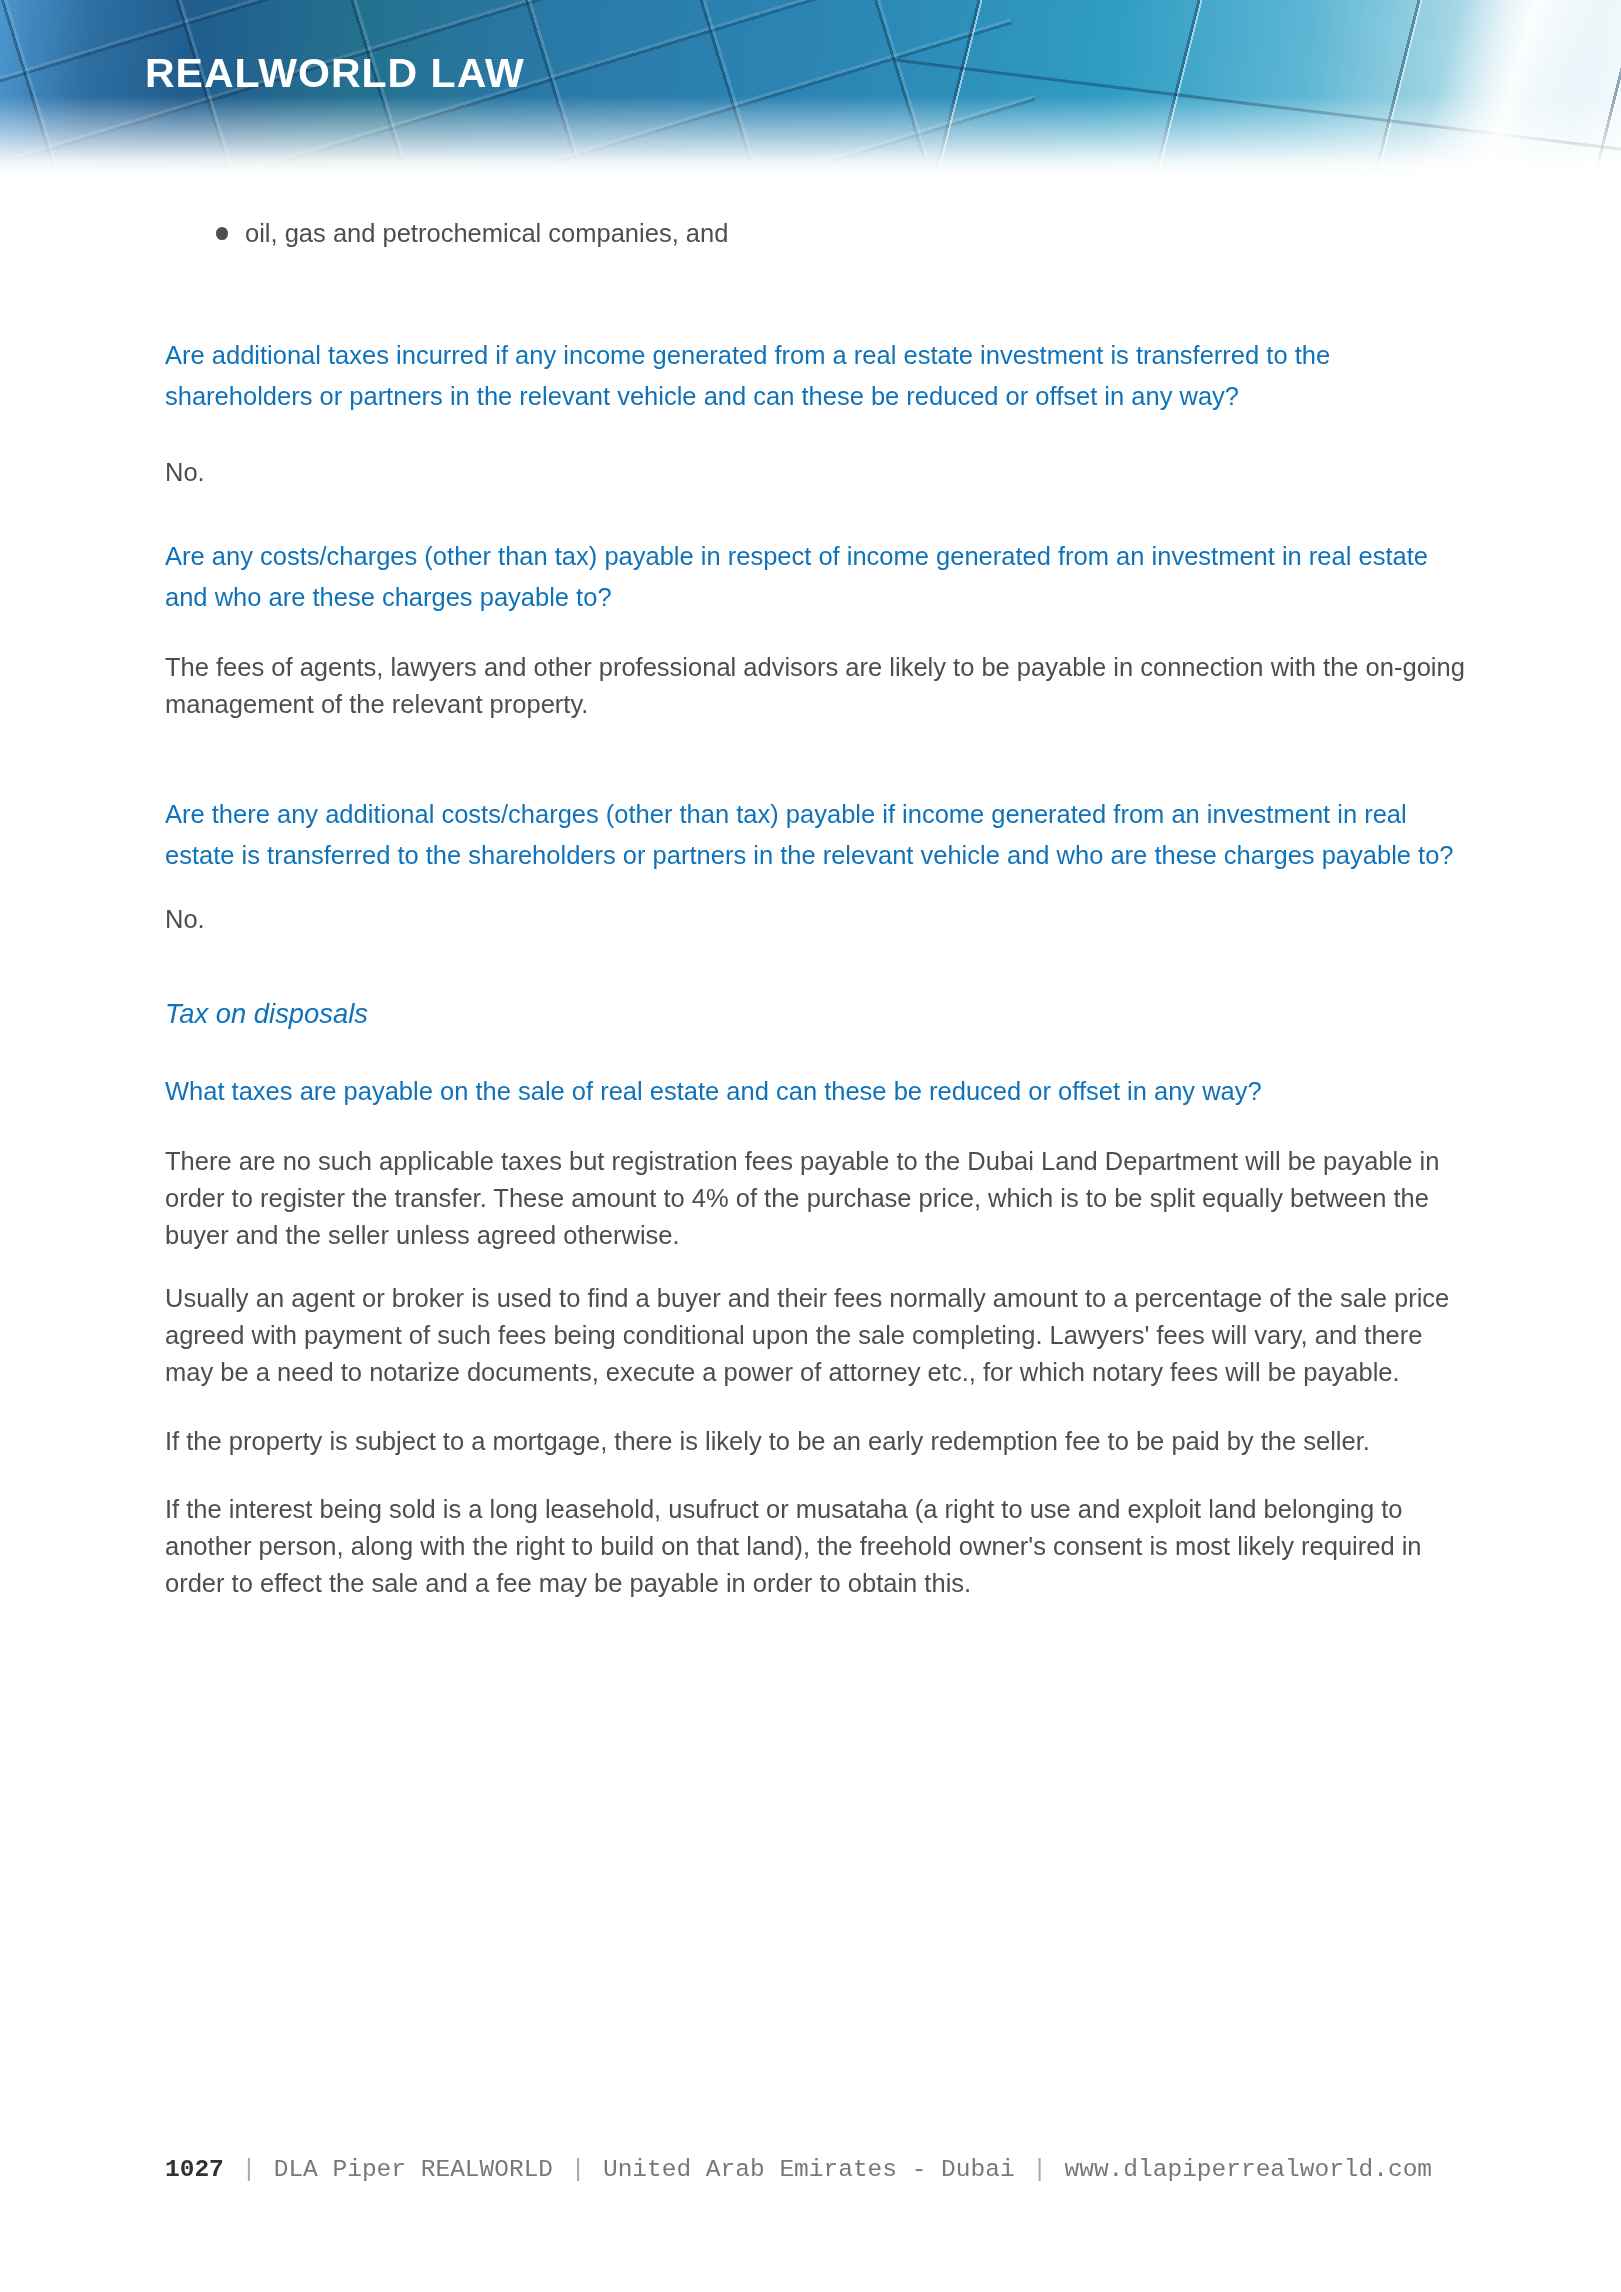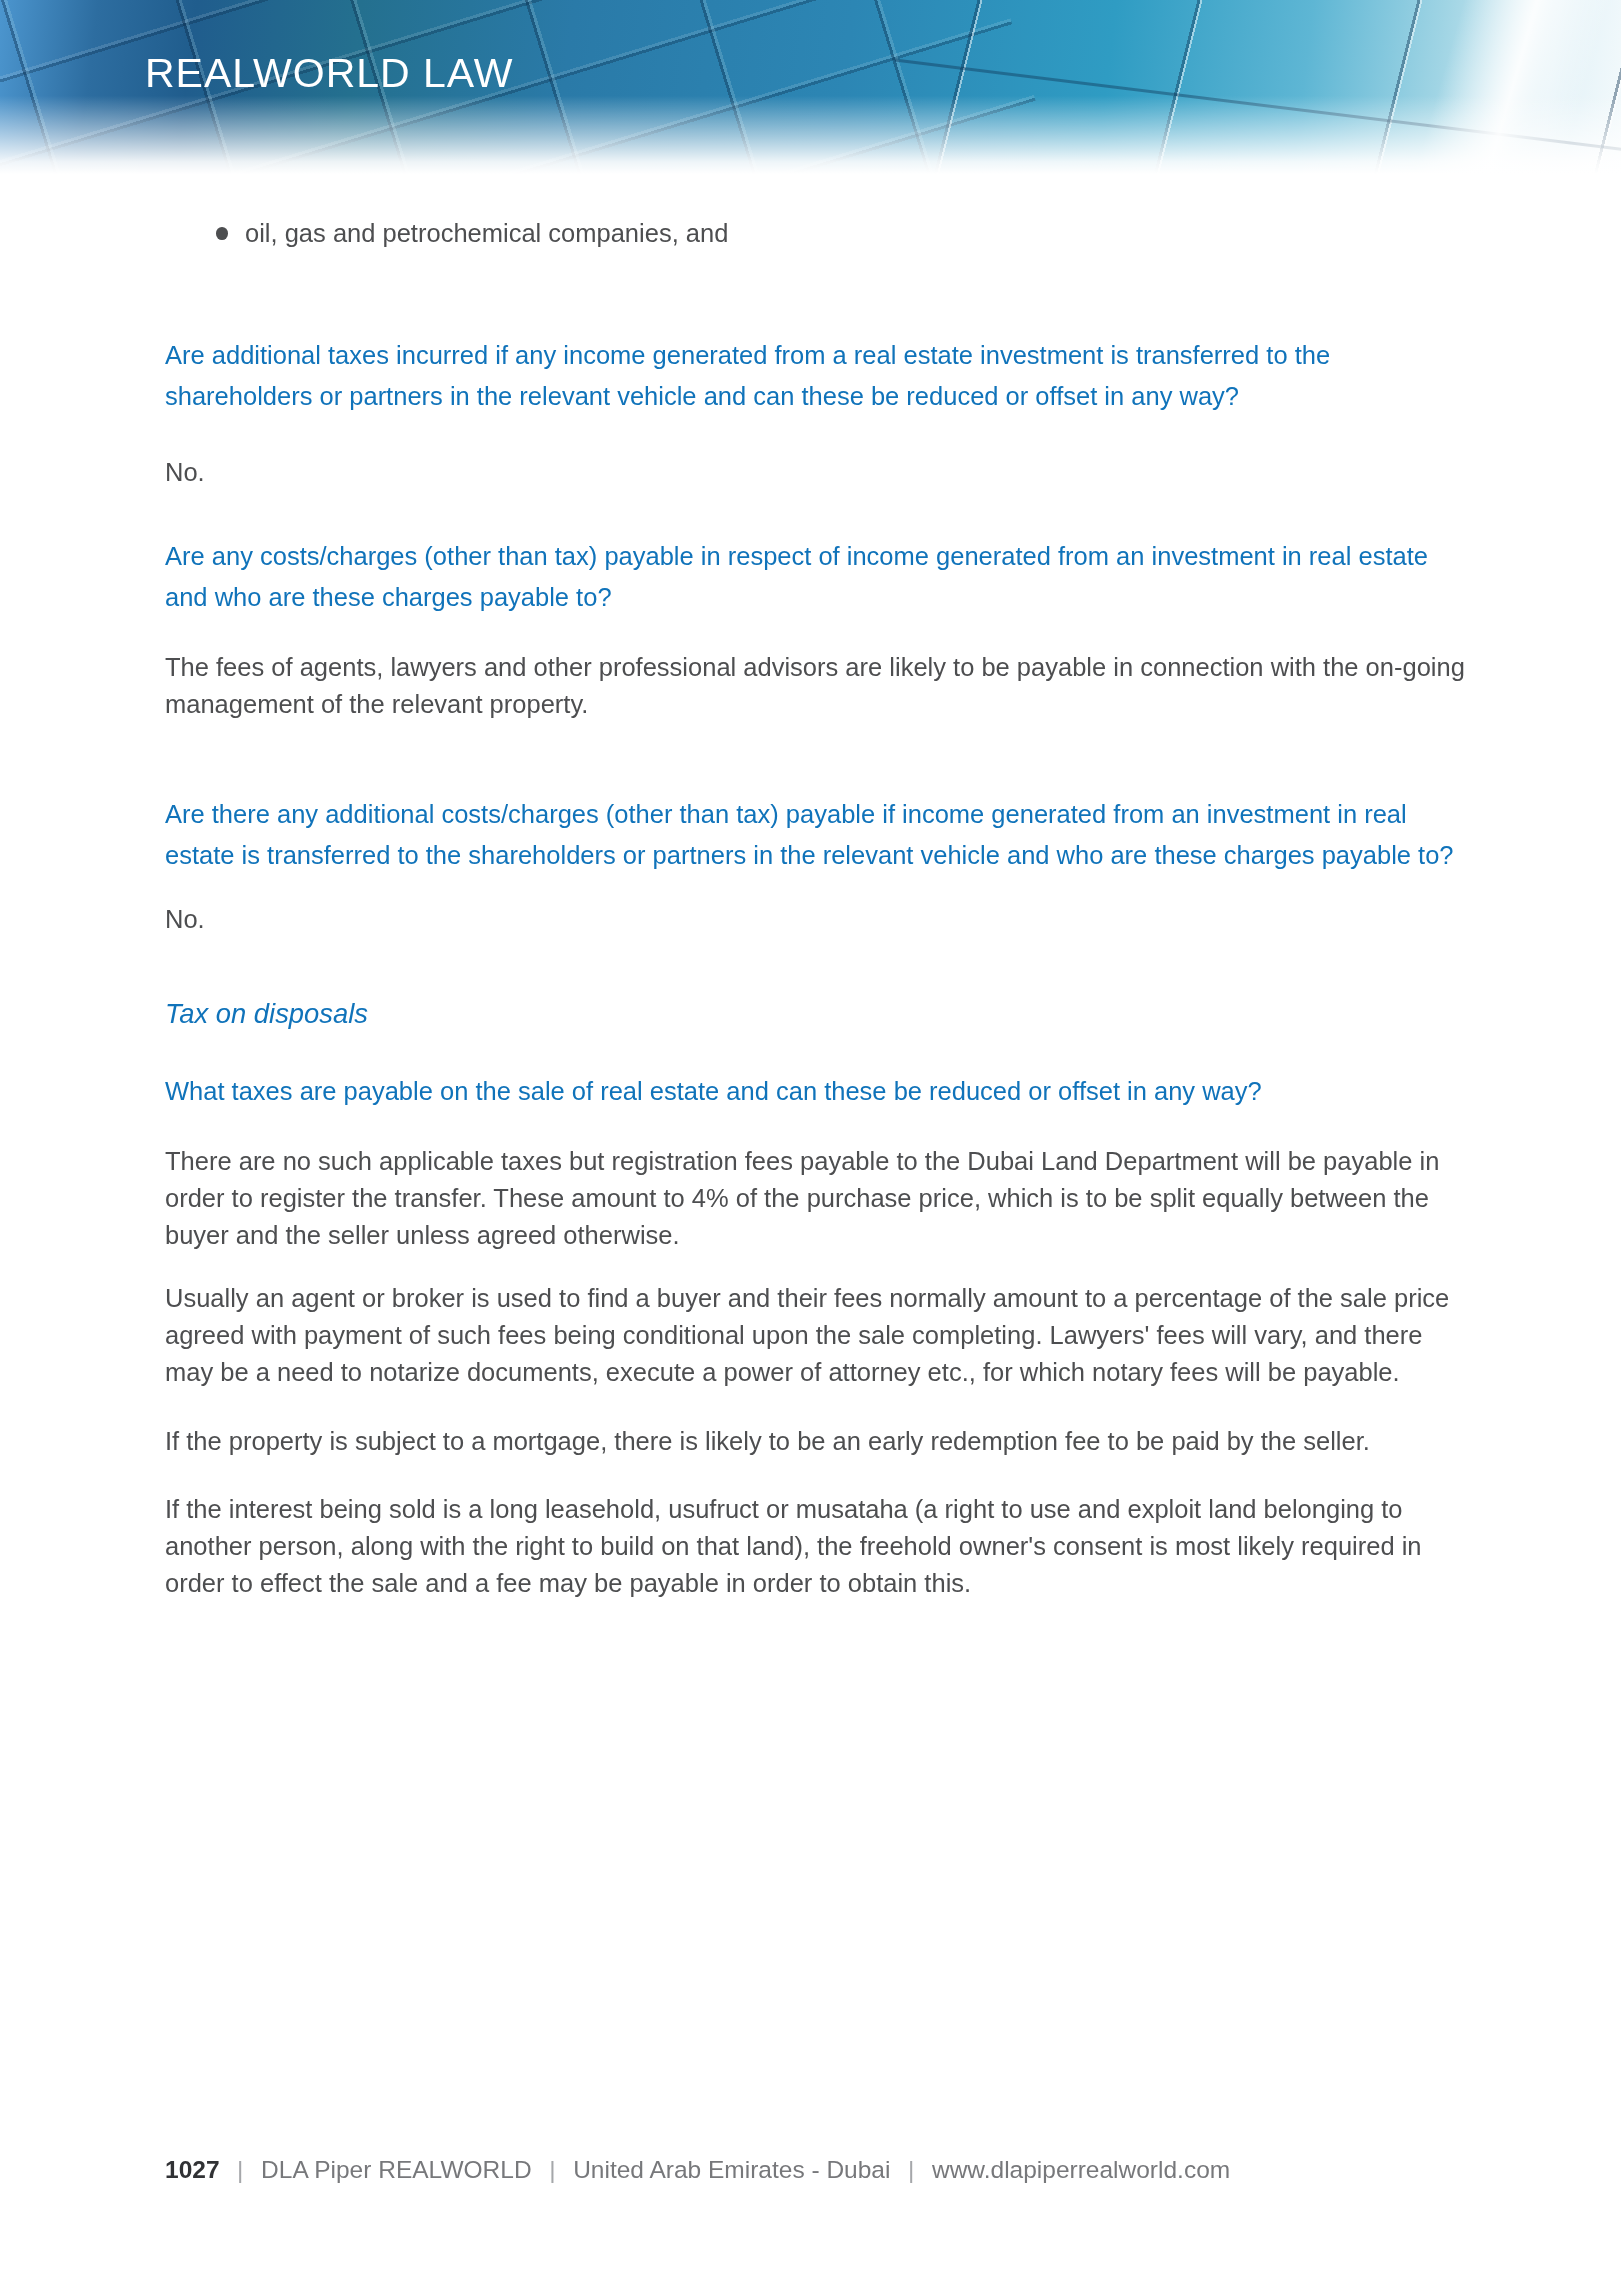--- a/index.html
+++ b/index.html
@@ -44,21 +44,21 @@
     transform:skewX(-16deg);
   }
   .header-fade {
     position:absolute; inset:0;
     background:linear-gradient(to bottom,
       rgba(255,255,255,0) 55%, rgba(255,255,255,0.55) 78%,
       rgba(255,255,255,0.92) 93%, #ffffff 100%);
   }
   .brand-title {
     position:absolute; left:145px; top:53px; margin:0;
-    color:#ffffff; font-size:41px; font-weight:normal;
+    color:#ffffff; font-size:41px; font-weight:bold;
     letter-spacing:1px; line-height:41px;
   }
 
   
   .content {
     position:absolute; left:165px; top:201px; width:1311px;
     color:#4d4e50; font-size:25.5px; line-height:37px;
   }
   .bullet-list { list-style:none; margin:13.7px 0 0 0; padding:0; }
   .bullet-list li { position:relative; padding-left:80px; }
@@ -78,20 +78,21 @@
   .q-first { margin-top:83px; }
   .q-after-no { margin-top:45px; }
   .q-after-sub { margin-top:37px; }
   .q-wide { margin-top:51px; }
 
   
   .footer {
     position:absolute; left:165px; top:2154px;
     font-size:24.5px; line-height:31px; color:#77787b;
     white-space:nowrap;
+    font-family:Liberation Mono, monospace;
   }
   .footer .pagenum { color:#313235; font-weight:bold; }
   .footer .sep { color:#a5a7aa; padding:0 17.6px; font-weight:normal; }
 </style>
 </head>
 <body>
 
 <div class="page">
 
   <div class="header">

